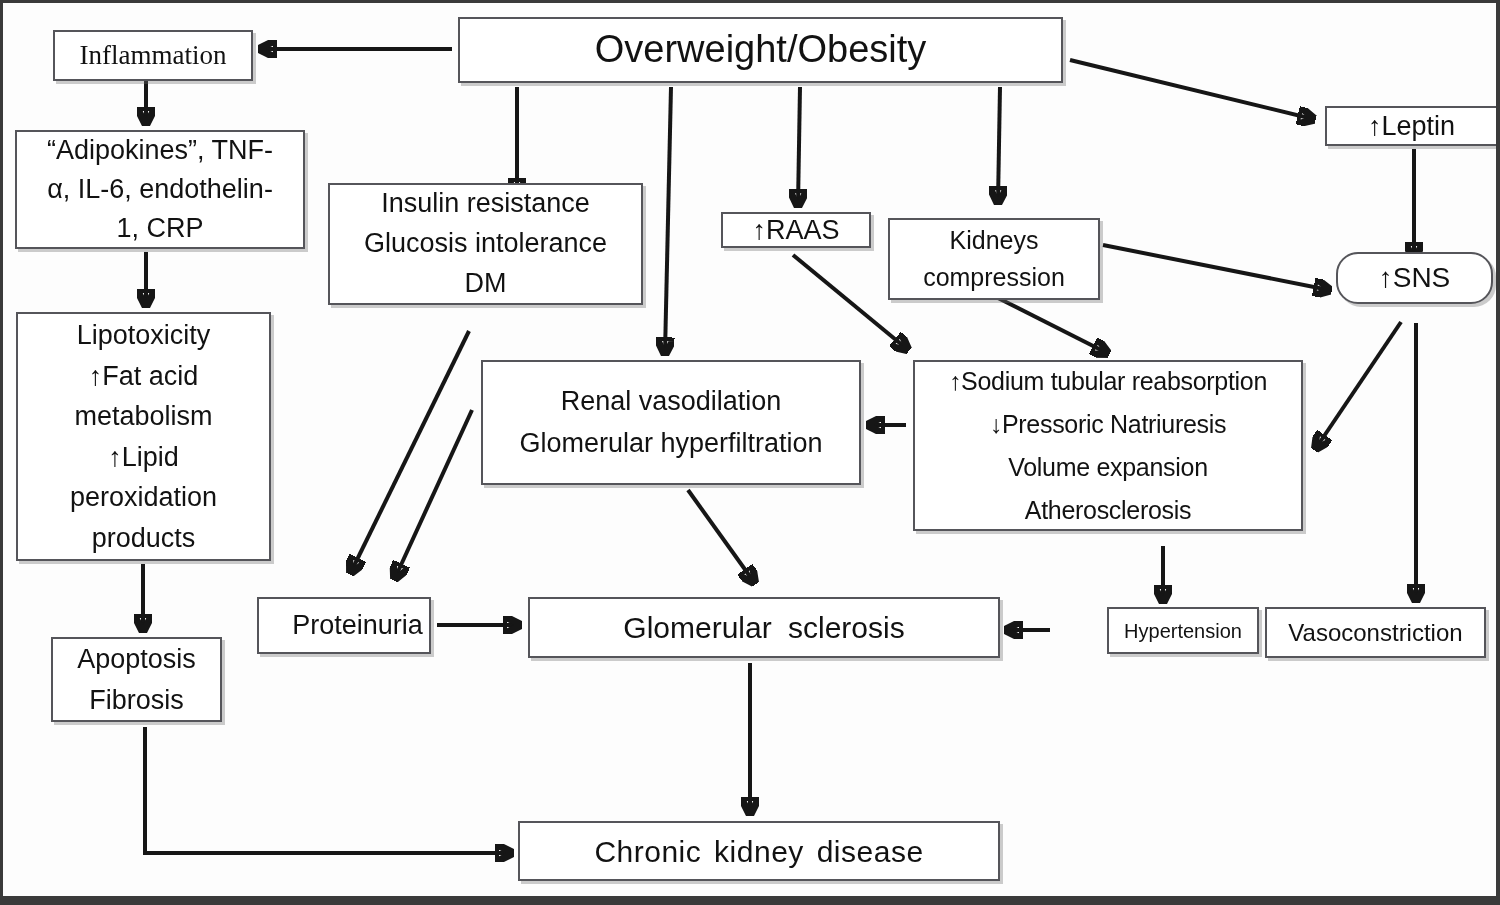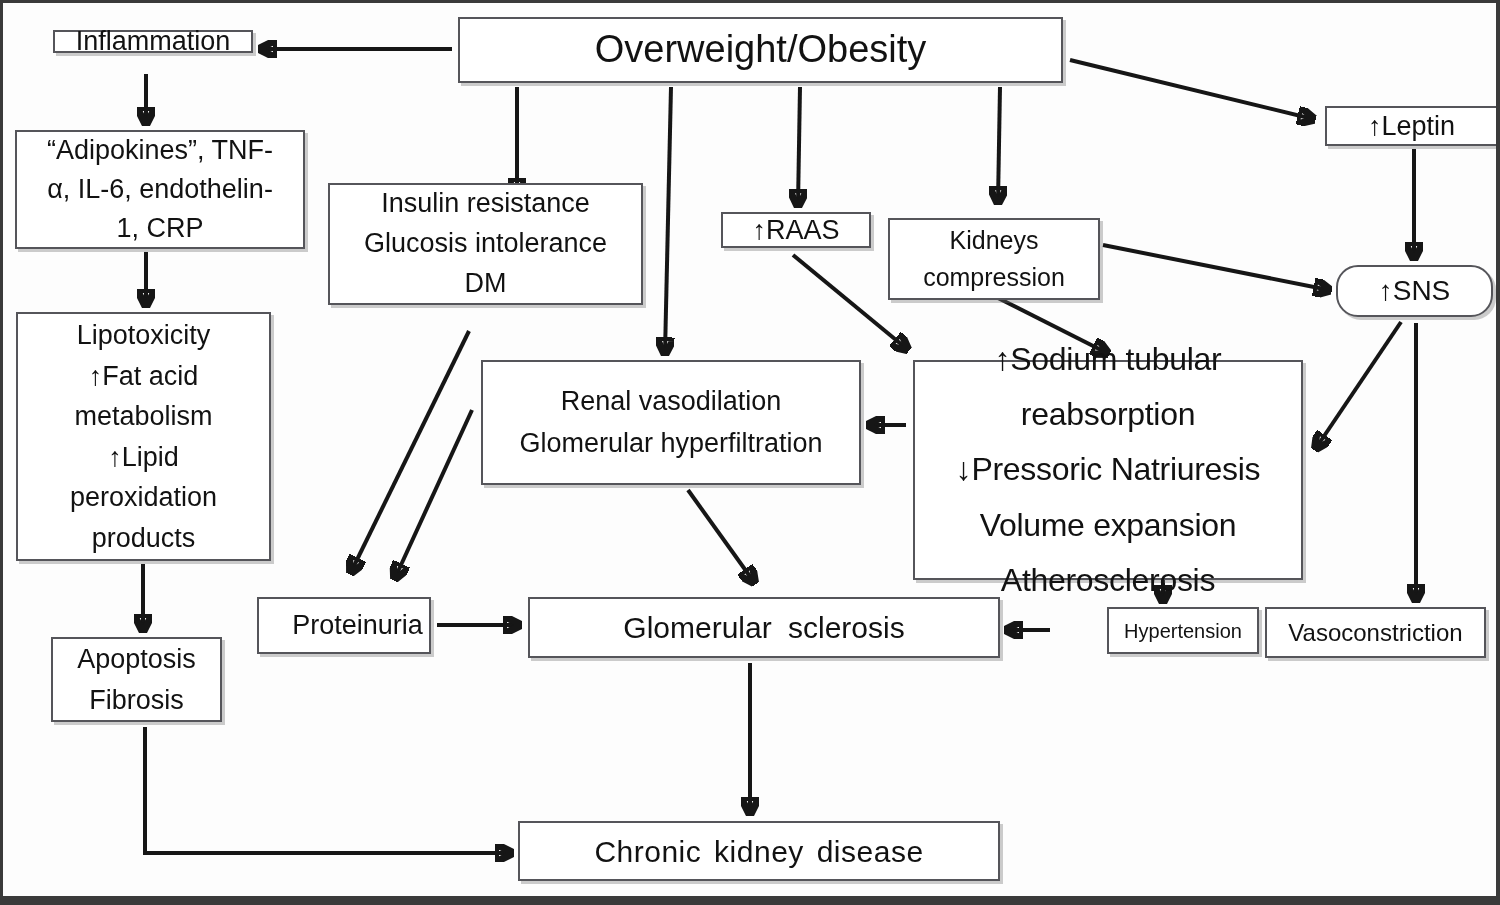--- a/index.html
+++ b/index.html
@@ -73,36 +73,36 @@
         <path d="M466,328 L348,569" marker-end="url(#ah)" data-name="arrow-insulin-resistance-to-proteinuria"></path>
         <path d="M469,407 L392,575" marker-end="url(#ah)" data-name="arrow-renal-vasodilation-to-proteinuria"></path>
         <path d="M685,487 L751,579" marker-end="url(#ah)" data-name="arrow-renal-vasodilation-to-glomerular-sclerosis"></path>
         <path d="M434,622 L516,622" marker-end="url(#ah)" data-name="arrow-proteinuria-to-glomerular-sclerosis"></path>
         <path d="M1047,627 L1004,627" marker-end="url(#ah)" data-name="arrow-hypertension-to-glomerular-sclerosis"></path>
         <path d="M1256,628 L1212,628" marker-end="url(#ah)" data-name="arrow-vasoconstriction-to-hypertension"></path>
         <path d="M747,660 L747,810" marker-end="url(#ah)" data-name="arrow-glomerular-sclerosis-to-chronic-kidney-disease"></path>
       </g>
   </svg>
   <div id="node-layer" data-name="node-layer">
-      <div class="node" data-name="node-inflammation" style="left: 50px; top: 27px; width: 200px; height: 23px; font-size: 27px; line-height: 1.3;">Inflammation</div>
+      <div class="node" data-name="node-inflammation" style="left: 50px; top: 27px; width: 200px; height: 51px; font-size: 27px; line-height: 1.3; font-family: Liberation Serif, serif;">Inflammation</div>
       <div class="node" data-name="node-overweight-obesity" style="left: 455px; top: 14px; width: 605px; height: 66px; font-size: 38px; line-height: 1.3;">Overweight/Obesity</div>
       <div class="node" data-name="node-adipokines" style="left: 12px; top: 127px; width: 290px; height: 119px; font-size: 27px; line-height: 1.45;">“Adipokines”, TNF-
 α, IL-6, endothelin-
 1, CRP</div>
       <div class="node" data-name="node-insulin-resistance" style="left: 325px; top: 180px; width: 315px; height: 122px; font-size: 27px; line-height: 1.48;">Insulin resistance
 Glucosis intolerance
 DM</div>
       <div class="node" data-name="node-raas" style="left: 718px; top: 209px; width: 150px; height: 36px; font-size: 27px; line-height: 1.2;">↑RAAS</div>
       <div class="node" data-name="node-kidneys-compression" style="left: 885px; top: 206px; width: 212px; height: 82px; font-size: 25px; line-height: 1.5; margin-top: 9px;">Kidneys
 compression</div>
       <div class="node" data-name="node-leptin" style="left: 1322px; top: 103px; width: 173px; height: 40px; font-size: 27px; line-height: 1.2;">↑Leptin</div>
-      <div class="node" data-name="node-sns" style="left: 1333px; top: 262px; width: 157px; height: 52px; font-size: 28px; line-height: 1.2; border-radius: 22px;">↑SNS</div>
+      <div class="node" data-name="node-sns" style="left: 1333px; top: 249px; width: 157px; height: 52px; font-size: 28px; line-height: 1.2; border-radius: 22px;">↑SNS</div>
       <div class="node" data-name="node-renal-vasodilation" style="left: 478px; top: 357px; width: 380px; height: 125px; font-size: 27px; line-height: 1.55;">Renal vasodilation
 Glomerular hyperfiltration</div>
-      <div class="node" data-name="node-sodium-reabsorption" style="left: 910px; top: 357px; width: 390px; height: 220px; font-size: 32px; line-height: 1.72;">↑Sodium tubular reabsorption
+      <div class="node" data-name="node-sodium-reabsorption" style="left: 910px; top: 357px; width: 390px; height: 171px; font-size: 25px; line-height: 1.72;">↑Sodium tubular reabsorption
 ↓Pressoric Natriuresis
 Volume expansion
 Atherosclerosis</div>
       <div class="node" data-name="node-lipotoxicity" style="left: 13px; top: 309px; width: 255px; height: 249px; font-size: 27px; line-height: 1.5;">Lipotoxicity
 ↑Fat acid
 metabolism
 ↑Lipid
 peroxidation
 products</div>
       <div class="node" data-name="node-apoptosis-fibrosis" style="left: 48px; top: 634px; width: 171px; height: 85px; font-size: 27px; line-height: 1.5;">Apoptosis

